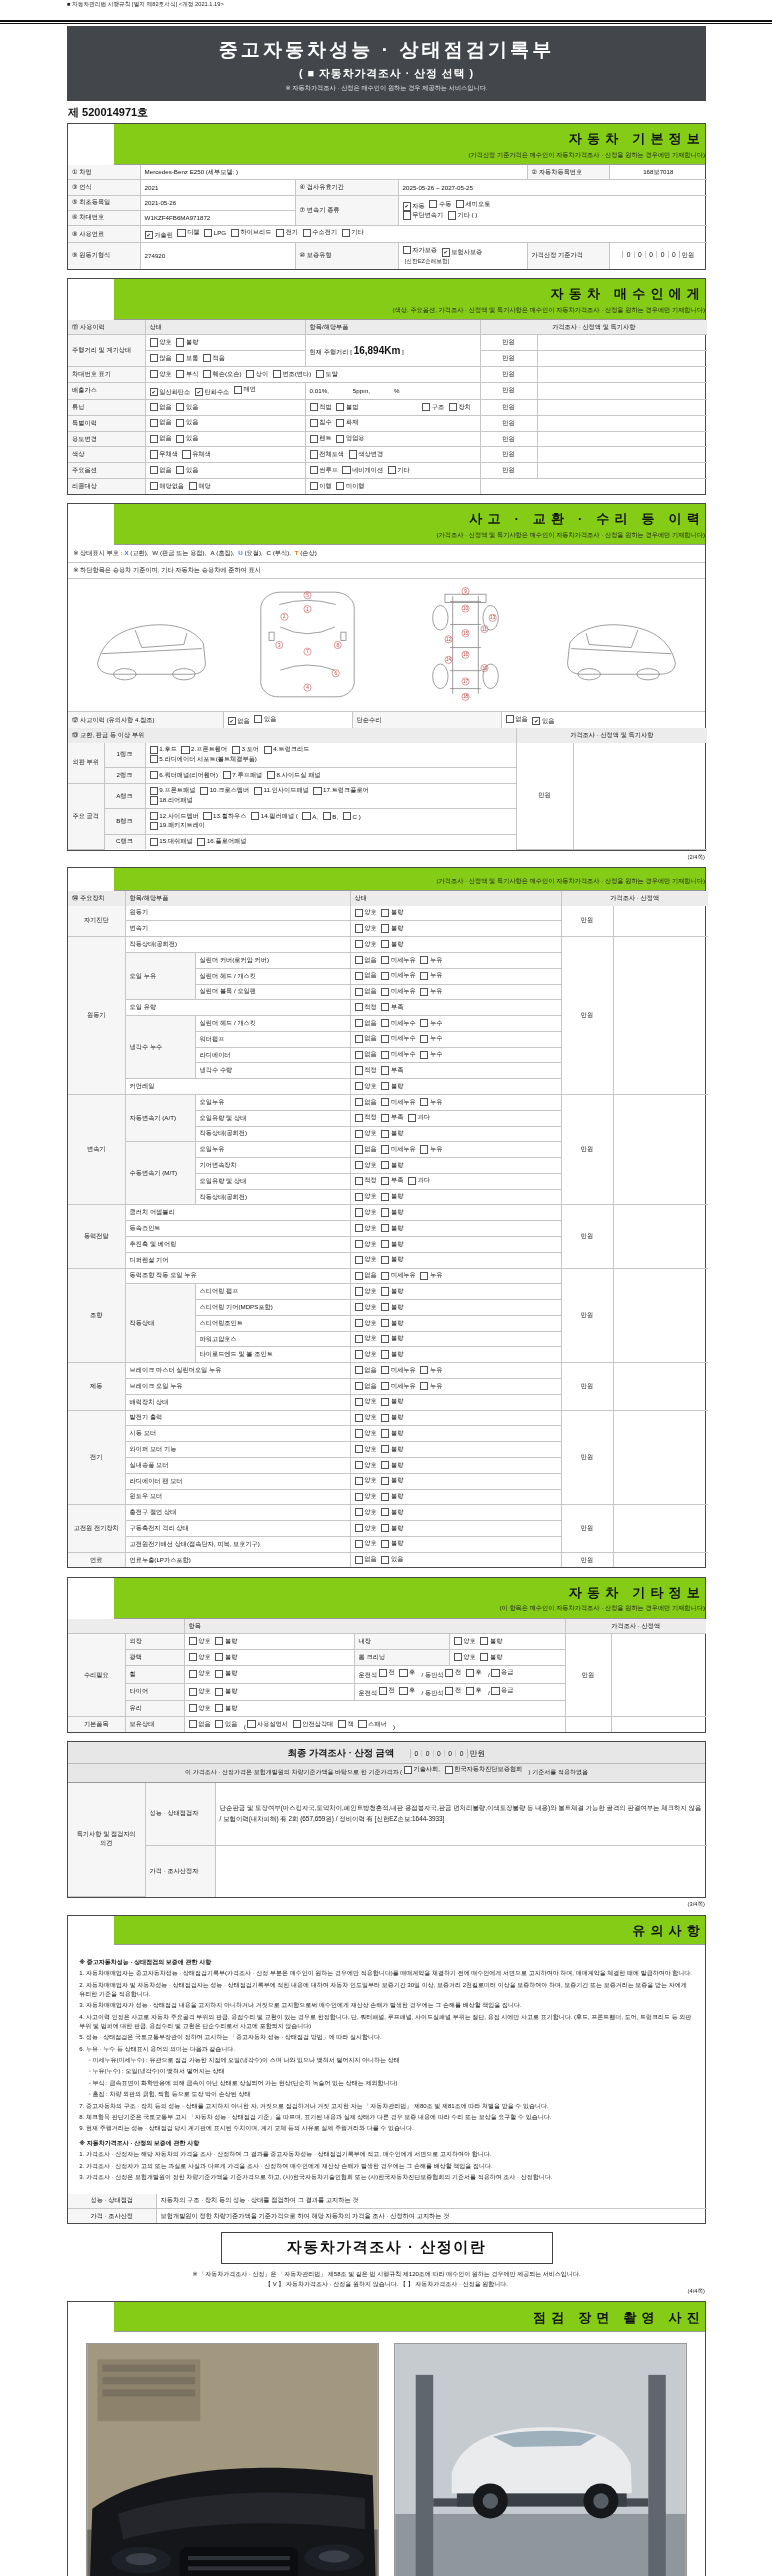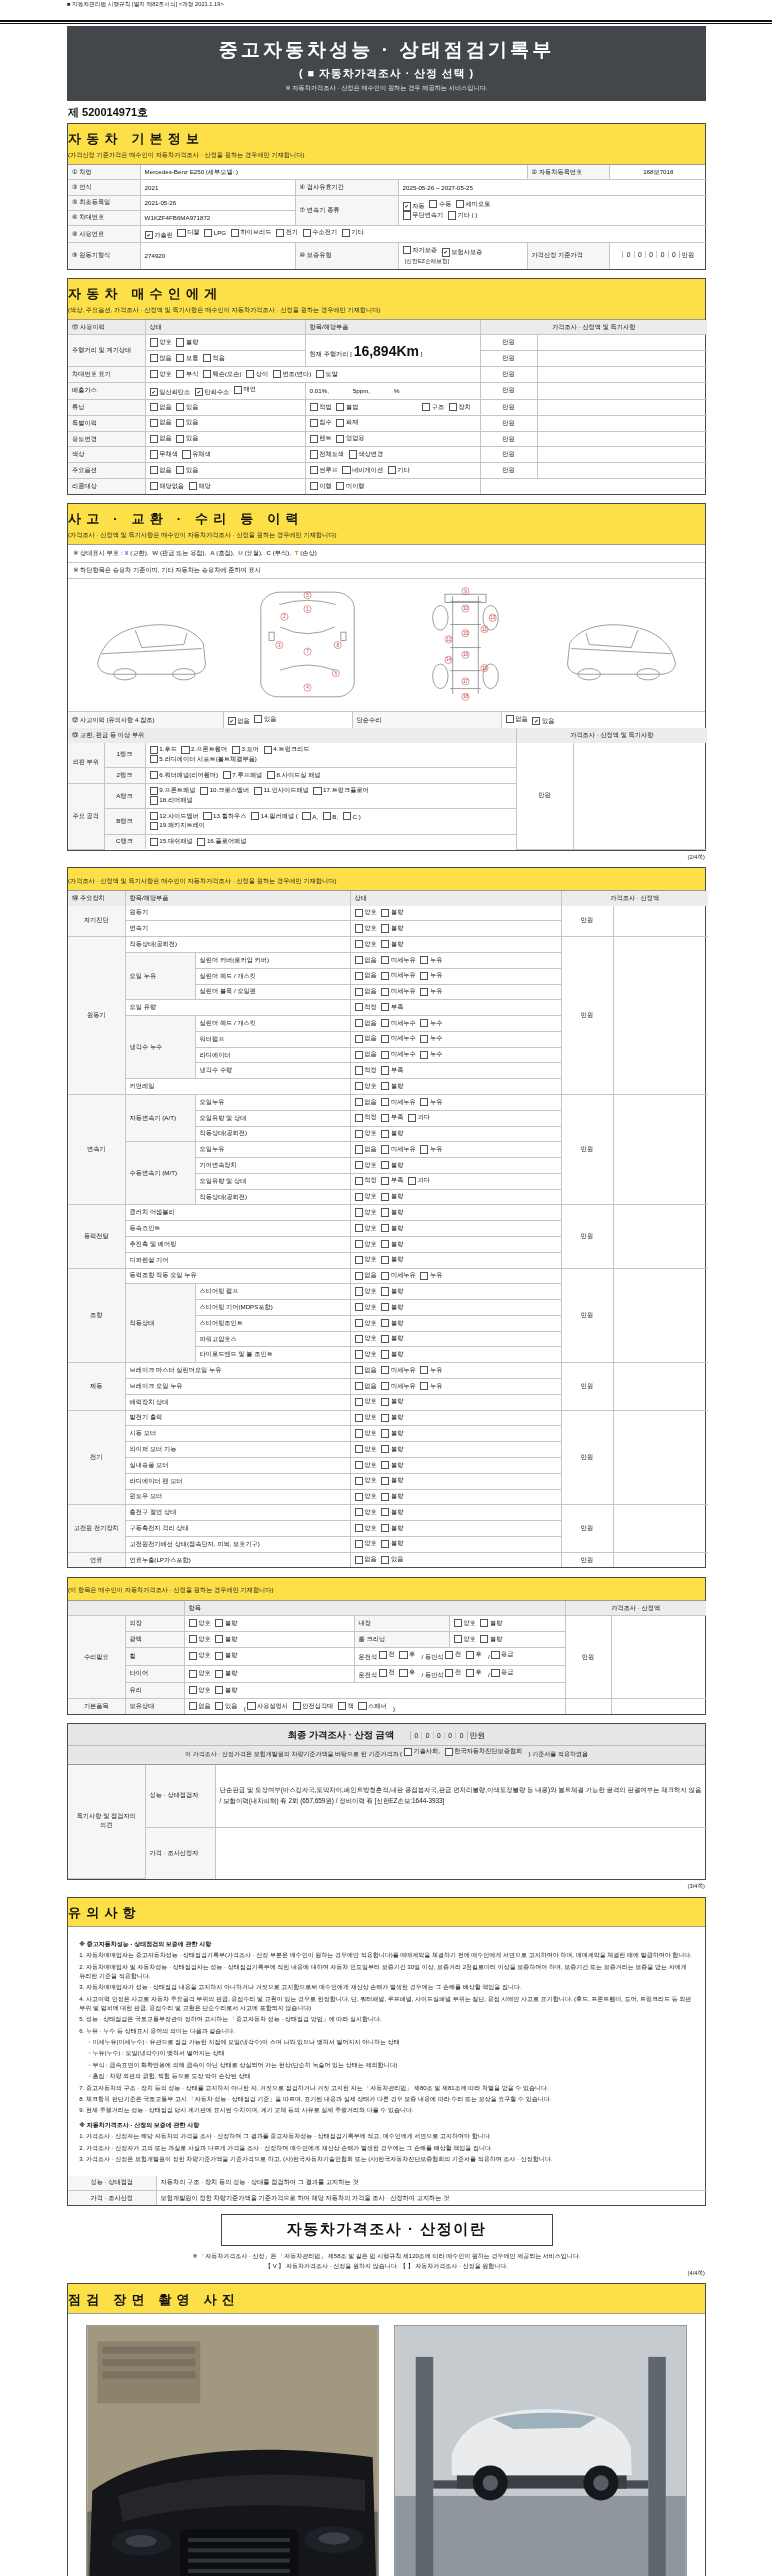--- a/index.html
+++ b/index.html
@@ -7,37 +7,37 @@
   .topline{height:1.5px;background:#111;margin-top:11.3px;}
   .topline2{height:0.5px;background:#111;margin-top:1px;}
   .sheet{width:639px;margin:0 auto;}
   .formref{width:639px;margin:1px auto 0;font-size:5.7px;color:#222;}
   .docno{font-size:11px;font-weight:bold;margin:4.1px 0 3.1px 1px;}
   .dochead{background:#43474c;color:#fff;text-align:center;padding:10.3px 0 7.2px;margin-top:3.1px;}
   .dochead h1{margin:0;font-size:19px;letter-spacing:3.1px;font-weight:bold;}
   .dochead .sel{font-size:10.8px;margin-top:4.1px;letter-spacing:1px;font-weight:bold;}
   .dochead .note{font-size:6.2px;margin-top:3.6px;color:#e3e3e3;}
   .sec{border:1px solid #4a4a4a;margin-bottom:8.2px;background:#fff;}
-  .sechead{background:#fde047;text-align:left;padding:6.2px 0 4.6px;border-bottom:0.5px solid #9a9a9a;}
+  .sechead{background:#84cc16;text-align:right;padding:6.2px 0 4.6px;border-bottom:0.5px solid #9a9a9a;margin-left:46px;}
   .sechead h2{margin:0;font-size:13px;font-weight:bold;letter-spacing:5.2px;}
   .sechead .sub{font-size:6.2px;margin-top:2.6px;color:#222;}
   table{border-collapse:collapse;width:100%;table-layout:fixed;}
   td{border:0.5px solid #c6c6c6;font-size:6.2px;padding:2.6px 4.1px;vertical-align:middle;word-break:keep-all;}
   tr>td:first-child{border-left:none;} tr>td:last-child{border-right:none;}
   tr:first-child>td{border-top:none;} tr:last-child>td{border-bottom:none;}
   .lbl{background:#f6f6f6;}
   .colhead{background:#ececec;}
   .ctr{text-align:center;}
   .cb{display:inline-flex;align-items:center;margin-right:4.6px;white-space:nowrap;}
   .box{display:inline-block;width:6.2px;height:6.2px;border:1px solid #555;background:#fff;font-size:5.2px;line-height:6.2px;text-align:center;margin-right:1.5px;color:#111;font-weight:bold;}
   .cbl{font-size:6.2px;}
   .digitbox{display:inline-block;border:0.5px solid #bbb;border-top:none;border-bottom:none;}
   .digit{display:inline-block;width:10.3px;text-align:center;border-right:0.5px solid #ccc;font-size:6.7px;}
   .digit:last-child{border-right:none;}
-  .bigkm{font-size:14px;font-weight:bold;}
+  .bigkm{font-size:10px;font-weight:bold;}
   .emval{margin-right:24px;}
   .split{display:flex;justify-content:space-between;align-items:center;}
   .pagemark{text-align:right;font-size:5.7px;margin:-5.2px 1px 5.2px 0;color:#222;}
   .legend{font-size:6.2px;padding:3.6px 5.2px;border-bottom:0.5px solid #c6c6c6;}
   .legend .lgk{font-weight:bold;margin-left:2.1px;}
   .note2{font-size:6.2px;padding:3.1px 5.2px;border-bottom:0.5px solid #c6c6c6;}
   .diagrams{display:flex;justify-content:space-around;align-items:center;padding:7.2px 4.1px;border-bottom:0.5px solid #c6c6c6;}
   .dg{stroke:#8a8a8a;fill:none;stroke-width:1.6;}
   .dgnum{font-size:9px;fill:#c03b3b;}
   .dgcir{stroke:#c03b3b;fill:none;stroke-width:1;}
@@ -1131,20 +1131,21 @@
               </span></td>
             <td class="ctr" rowspan="1">만원</td>
             <td rowspan="1"></td>
           </tr>
         </tbody>
     </table>
   </div>
 
   <div class="sec">
     <div class="sechead">
+      <h2>자동차 기타정보</h2>
       <div class="sub">(이 항목은 매수인이 자동차가격조사 · 산정을 원하는 경우에만 기재합니다)</div>
     </div>
     <table>
       <colgroup>
           <col style="width:57px">
           <col style="width:59px">
           <col style="width:170px">
           <col style="width:95px">
           <col style="width:116px">
           <col style="width:46px">

